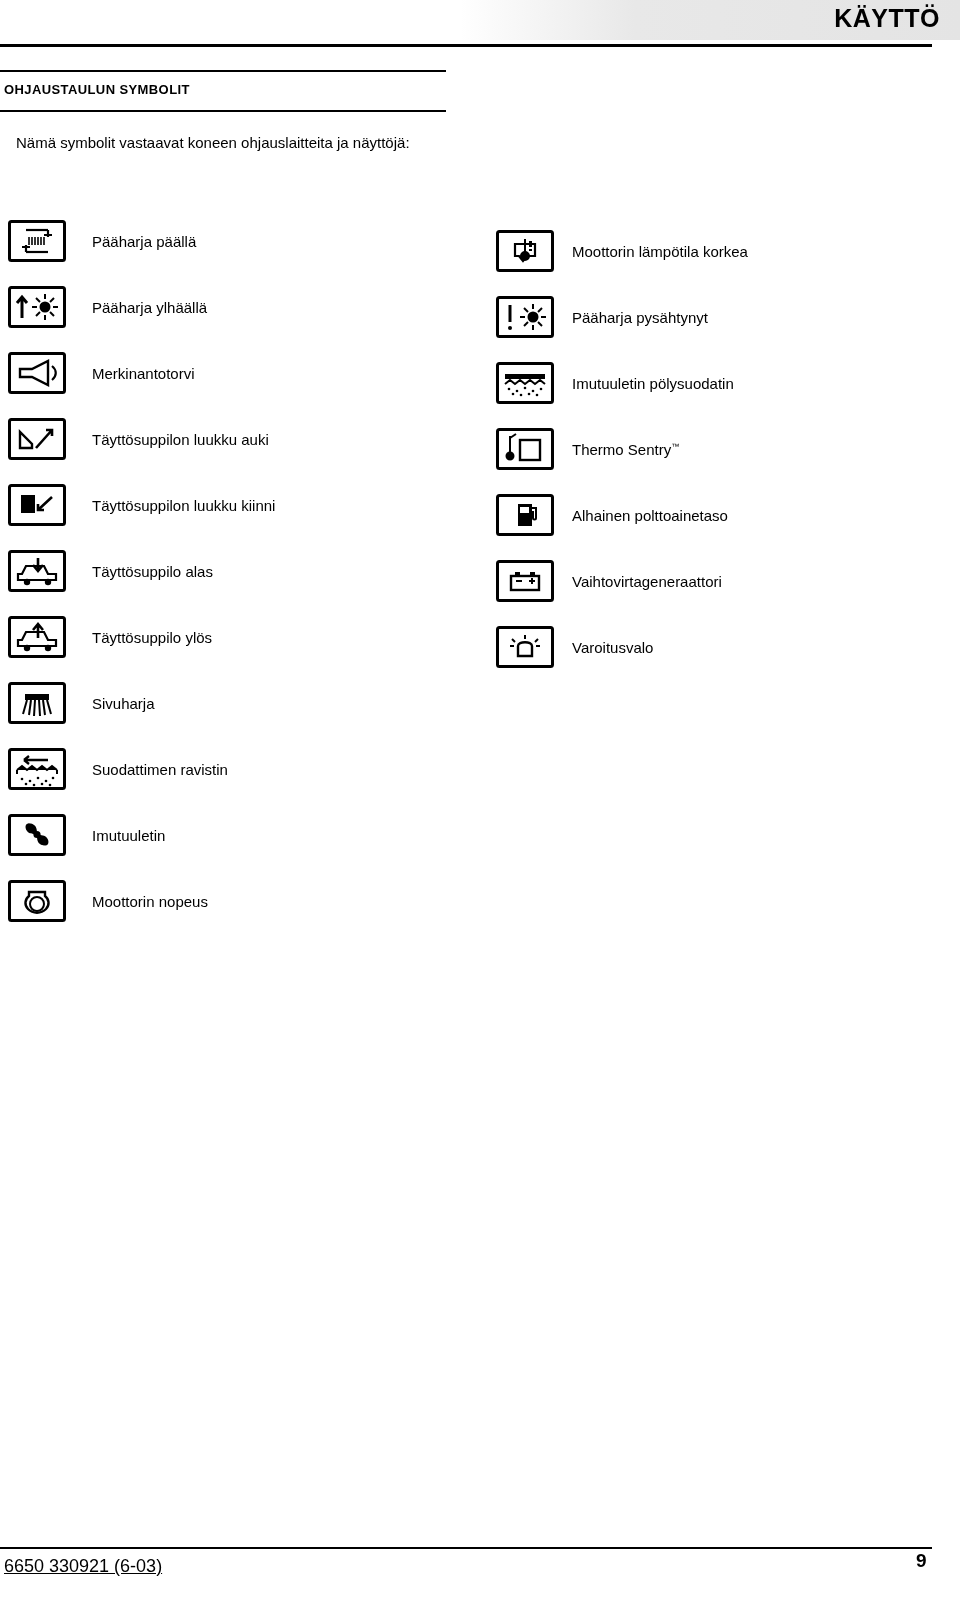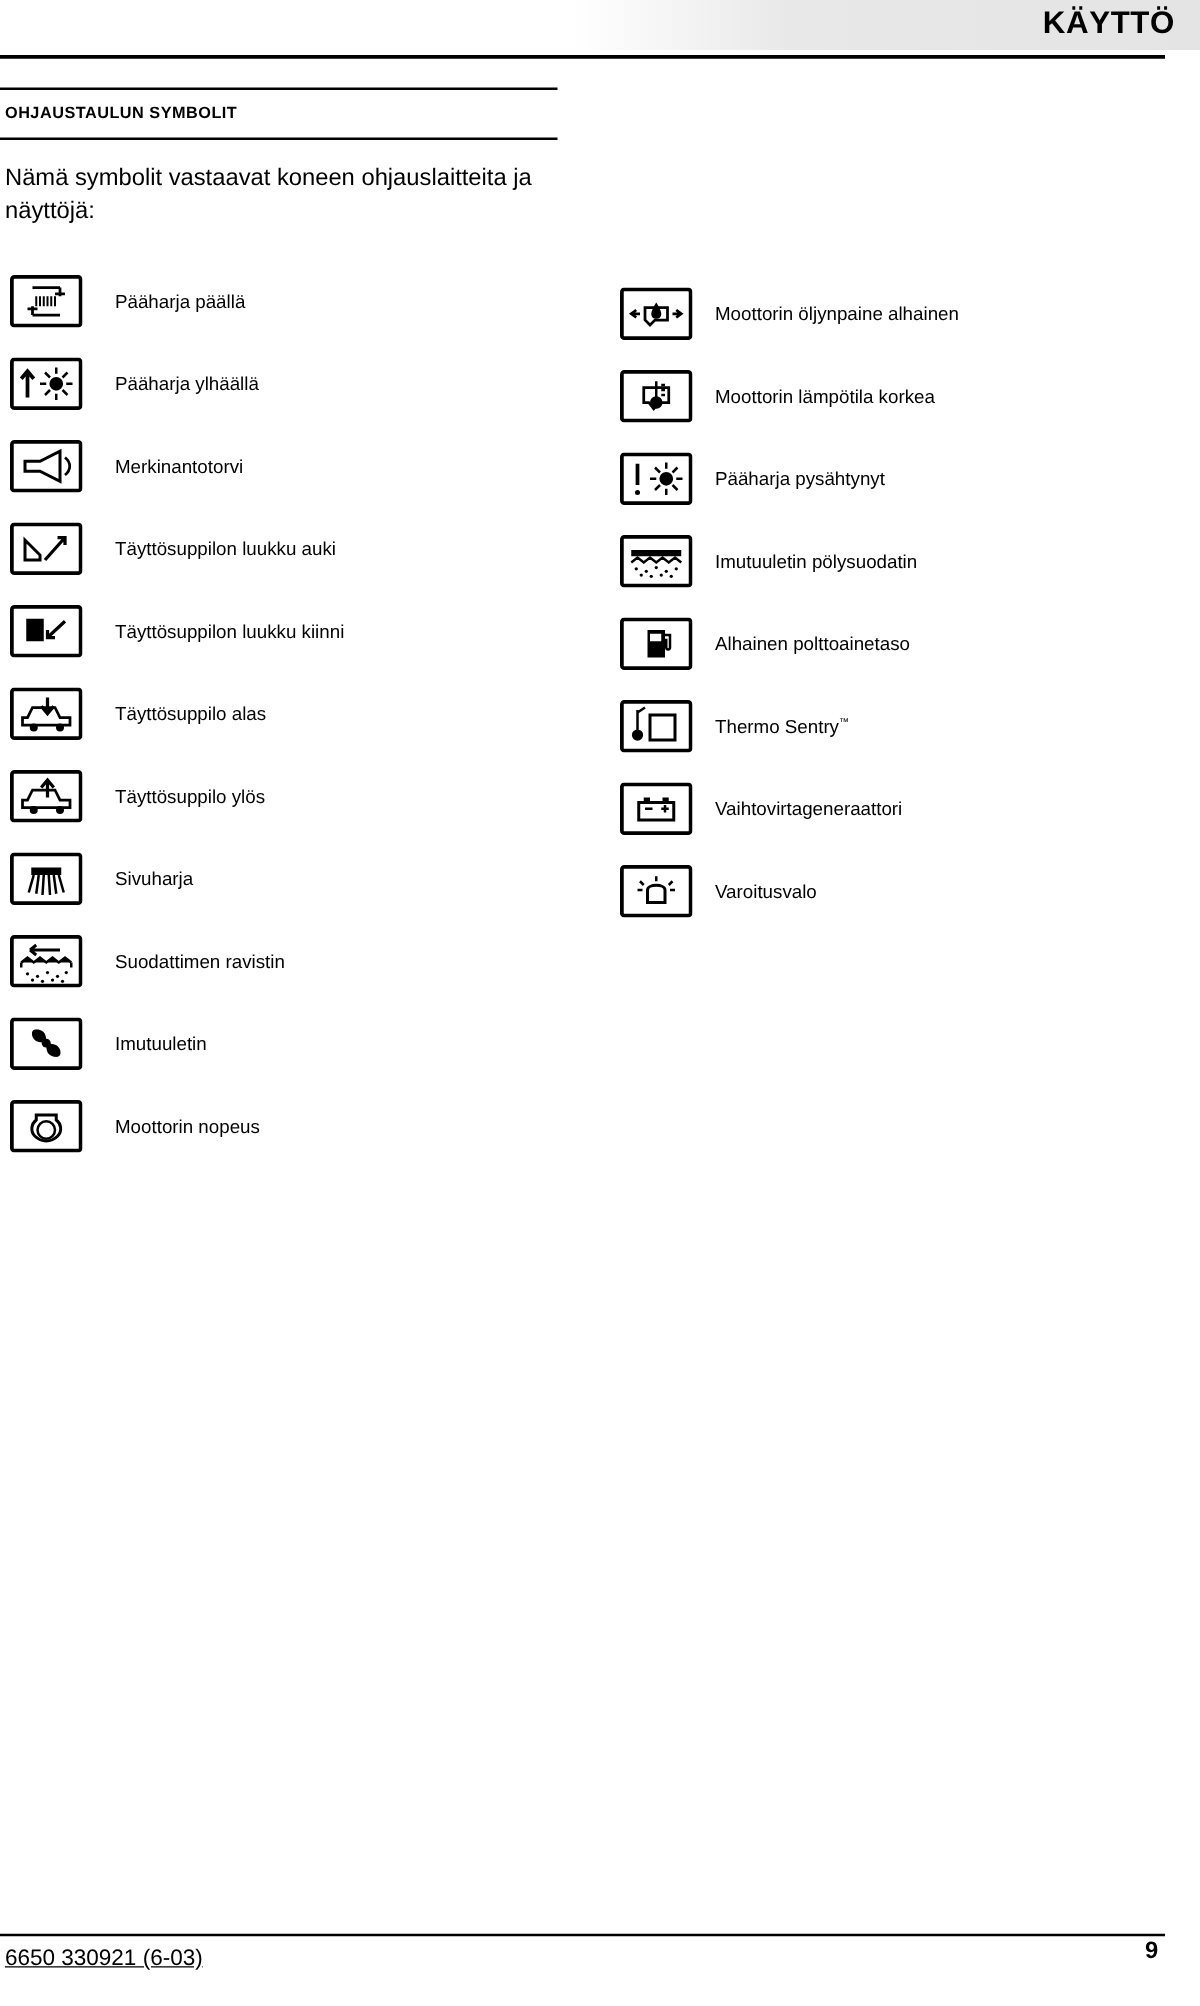--- a/index.html
+++ b/index.html
@@ -77,24 +77,24 @@
     position: absolute;
     left: 0;
     top: 110px;
     width: 446px;
     height: 2px;
     background: #000;
   }
 
   .intro {
     position: absolute;
-    left: 4px;
+    left: 16px;
     top: 130px;
     width: 460px;
-    font-size: 19px;
+    font-size: 15px;
     line-height: 26px;
   }
 
   
   .col {
     position: absolute;
   }
   .col-left { left: 8px; top: 208px; }
   .col-right { left: 496px; top: 218px; }
 
@@ -337,32 +337,20 @@
           <circle cx="29" cy="24" r="7" fill="none" stroke="#000" stroke-width="2"></circle>
         </svg>
       </div>
       <div class="label">Moottorin nopeus</div>
     </div>
 
   </div>
 
   <div class="col col-right">
 
-    <div class="row right">
-      <div class="icon-box">
-        <svg width="58" height="42" viewBox="0 0 58 42">
-          <rect x="1.5" y="1.5" width="55" height="39" fill="none" stroke="#000" stroke-width="3" rx="2"></rect>
-          <path d="M20 16 L38 16 L38 26 L28 26 L24 30 L20 26 Z" fill="none" stroke="#000" stroke-width="2.2"></path>
-          <path d="M29 12 C29 12 25 18 25 21 C25 24 27 25 29 25 C31 25 33 24 33 21 C33 18 29 12 29 12 Z" fill="#000"></path>
-          <path d="M16 21 L9 21 M13 18 L9 21 L13 24" stroke="#000" stroke-width="2.2" fill="none"></path>
-          <path d="M42 21 L49 21 M45 18 L49 21 L45 24" stroke="#000" stroke-width="2.2" fill="none"></path>
-        </svg>
-      </div>
-      <div class="label">Moottorin öljynpaine alhainen</div>
-    </div>
 
     <div class="row right">
       <div class="icon-box">
         <svg width="58" height="42" viewBox="0 0 58 42">
           <rect x="1.5" y="1.5" width="55" height="39" fill="none" stroke="#000" stroke-width="3" rx="2"></rect>
           <path d="M19 14 L39 14 L39 26 L31 26 L27 31 L23 26 L19 26 Z" fill="none" stroke="#000" stroke-width="2.2"></path>
           <g stroke="#000" stroke-width="2" fill="none">
             <path d="M29 9 L29 23"></path>
             <circle cx="29" cy="26" r="4" fill="#000"></circle>
             <path d="M33 12 L36 12 M33 16 L36 16 M33 20 L36 20"></path>
@@ -417,41 +405,41 @@
           </g>
         </svg>
       </div>
       <div class="label">Imutuuletin pölysuodatin</div>
     </div>
 
     <div class="row right">
       <div class="icon-box">
         <svg width="58" height="42" viewBox="0 0 58 42">
           <rect x="1.5" y="1.5" width="55" height="39" fill="none" stroke="#000" stroke-width="3" rx="2"></rect>
-          <path d="M22 10 L36 10 L36 32 L22 32 Z" fill="#000"></path>
-          <path d="M36 14 L40 14 L40 24 C40 26 37 26 37 24 L37 18 L36 18" fill="none" stroke="#000" stroke-width="2"></path>
-          <path d="M24 13 L33 13 L33 19 L24 19 Z" fill="#fff"></path>
-        </svg>
-      </div>
-      <div class="label">Alhainen polttoainetaso</div>
-    </div>
-
-    <div class="row right">
-      <div class="icon-box">
-        <svg width="58" height="42" viewBox="0 0 58 42">
-          <rect x="1.5" y="1.5" width="55" height="39" fill="none" stroke="#000" stroke-width="3" rx="2"></rect>
           <rect x="24" y="12" width="20" height="20" fill="none" stroke="#000" stroke-width="2.4"></rect>
           <g stroke="#000" stroke-width="2" fill="none">
             <path d="M14 8 L14 24"></path>
             <circle cx="14" cy="28" r="3.5" fill="#000"></circle>
             <path d="M14 10 L20 6"></path>
           </g>
         </svg>
       </div>
       <div class="label"><span>Thermo Sentry</span><span class="tm">™</span></div>
+    </div>
+
+    <div class="row right">
+      <div class="icon-box">
+        <svg width="58" height="42" viewBox="0 0 58 42">
+          <rect x="1.5" y="1.5" width="55" height="39" fill="none" stroke="#000" stroke-width="3" rx="2"></rect>
+          <path d="M22 10 L36 10 L36 32 L22 32 Z" fill="#000"></path>
+          <path d="M36 14 L40 14 L40 24 C40 26 37 26 37 24 L37 18 L36 18" fill="none" stroke="#000" stroke-width="2"></path>
+          <path d="M24 13 L33 13 L33 19 L24 19 Z" fill="#fff"></path>
+        </svg>
+      </div>
+      <div class="label">Alhainen polttoainetaso</div>
     </div>
 
     <div class="row right">
       <div class="icon-box">
         <svg width="58" height="42" viewBox="0 0 58 42">
           <rect x="1.5" y="1.5" width="55" height="39" fill="none" stroke="#000" stroke-width="3" rx="2"></rect>
           <rect x="15" y="16" width="28" height="14" fill="none" stroke="#000" stroke-width="2.4"></rect>
           <rect x="19" y="12" width="5" height="4" fill="#000"></rect>
           <rect x="34" y="12" width="5" height="4" fill="#000"></rect>
           <g stroke="#000" stroke-width="2">

